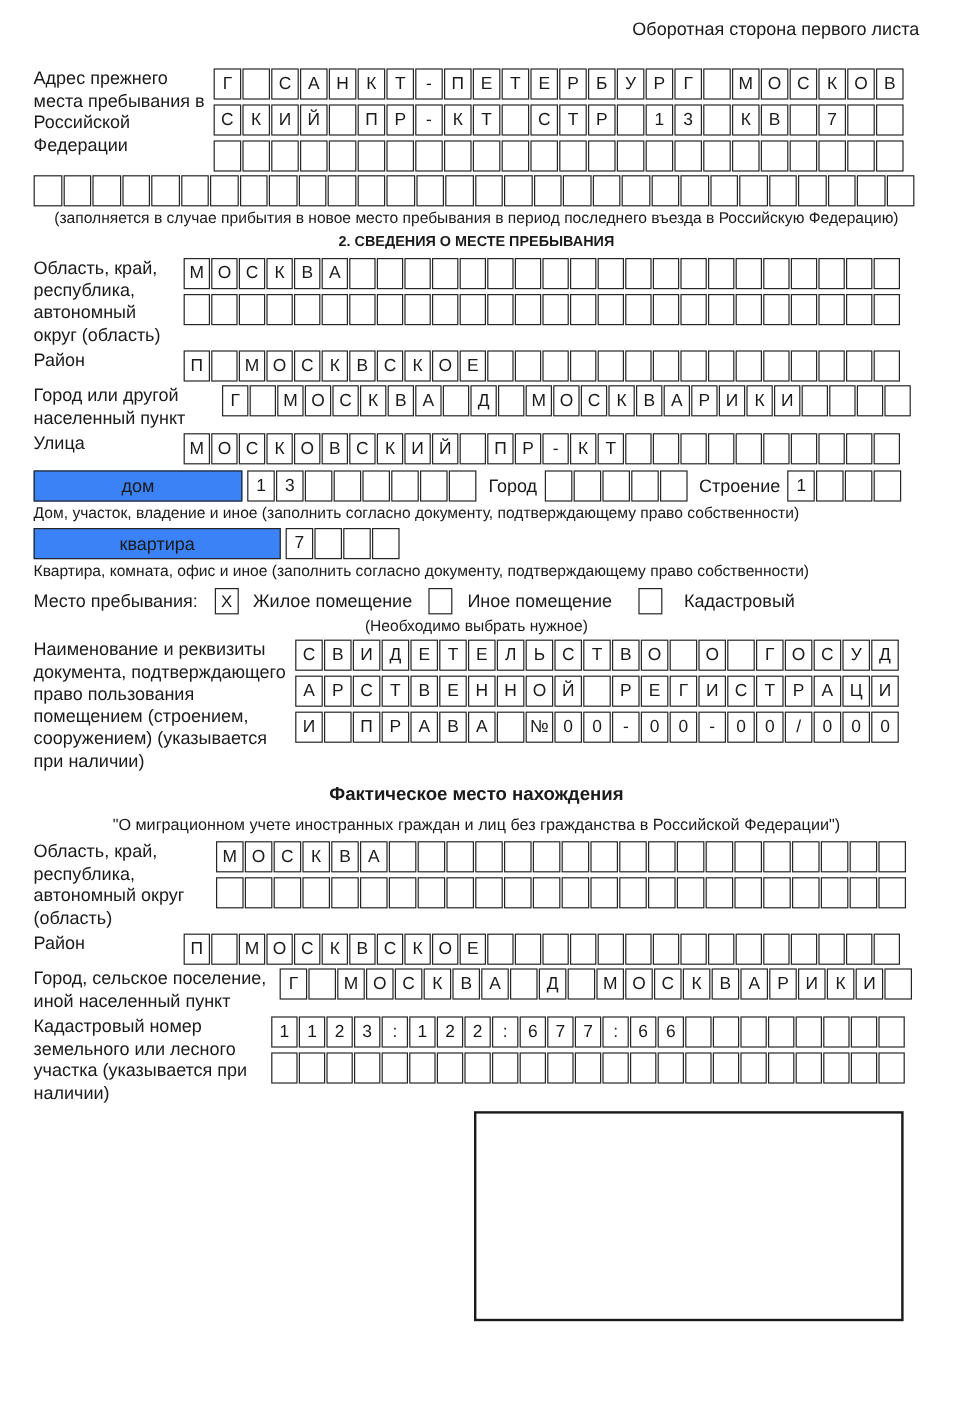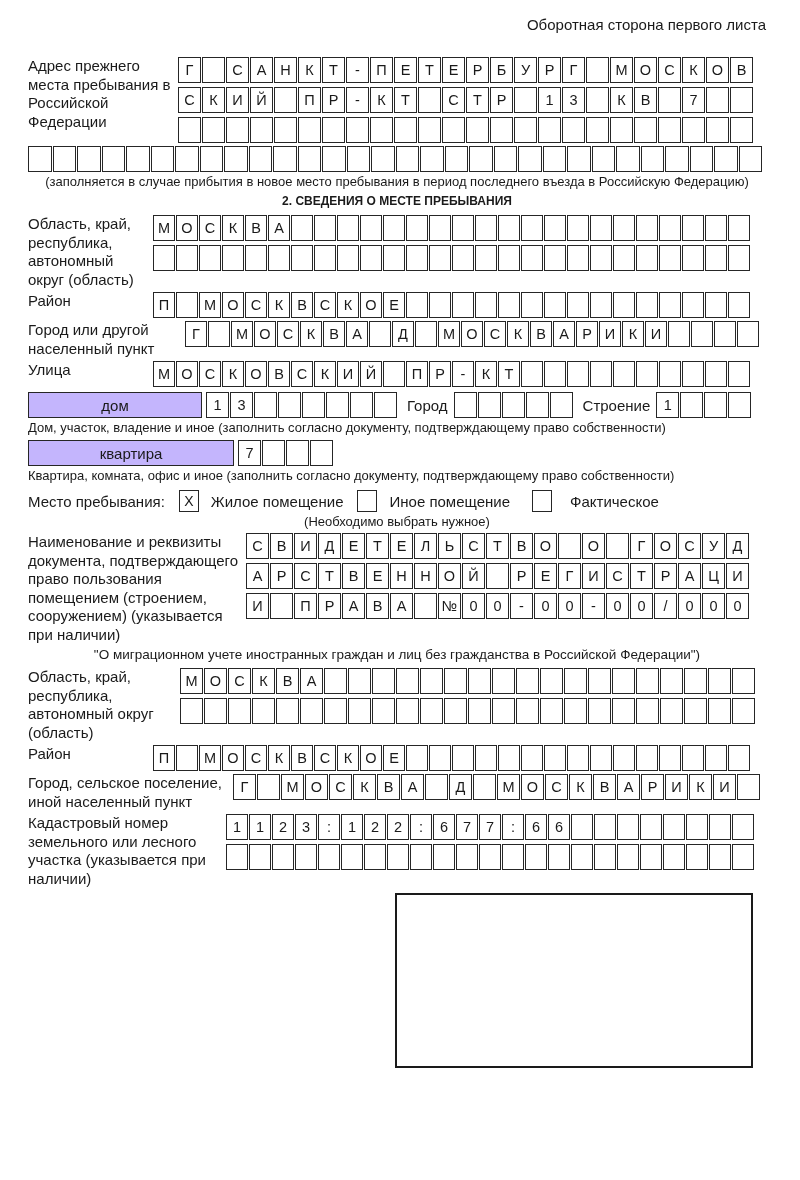--- a/index.html
+++ b/index.html
@@ -27,21 +27,21 @@
   .g30 .cell{width:23.5px;}
   .fullrow{margin:1px 0 2px;}
   .note{font-size:13px;text-align:center;margin:2px 0 4px;}
   .note-left{font-size:13px;text-align:left;margin:1px 0 4px;}
   .h2{font-size:12px;font-weight:bold;text-align:center;margin:5px 0 7px;}
   .h3{font-size:15.5px;font-weight:bold;text-align:center;margin:10px 0 8px;}
   .houserow{display:flex;align-items:center;margin:5px 0 2px;}
   .bigbox{
     box-sizing:border-box;border:1.6px solid #262626;height:26px;
     display:flex;align-items:center;justify-content:center;
-    font-size:15px;flex-shrink:0;background:#c4b5fd;
+    font-size:15px;flex-shrink:0;background:#3b82f6;
   }
   .bb-dom{width:174px;margin-right:4px;}
   .bb-kv{width:206px;margin-right:4px;}
   .ilbl{font-size:15px;margin:0 6px 0 10px;white-space:nowrap;}
   .stayrow{display:flex;align-items:center;font-size:15px;margin:7px 0 1px;white-space:nowrap;}
   .cbox{
     box-sizing:border-box;border:1.6px solid #262626;width:20px;height:22px;
     margin:0 12px 0 14px;display:inline-flex;align-items:center;justify-content:center;
     font-size:14px;flex-shrink:0;
   }
@@ -376,21 +376,21 @@
   </div>
   <div class="note-left">Квартира, комната, офис и иное (заполнить согласно документу, подтверждающему право собственности)</div>
 
   <div class="stayrow">
     <span>Место пребывания:</span>
     <span class="cbox">X</span>
     <span class="opt">Жилое помещение</span>
     <span class="cbox"></span>
     <span class="opt">Иное помещение</span>
     <span class="cbox last"></span>
-    <span class="opt">Фактическое</span>
+    <span class="opt">Кадастровый</span>
   </div>
   <div class="note">(Необходимо выбрать нужное)</div>
 
   <div class="block docblock">
     <div class="lbl w218">Наименование и реквизиты документа, подтверждающего право пользования помещением (строением, сооружением) (указывается при наличии)</div>
     <div class="gcol">
       <div class="cellrow g24">
           <div class="cell">С</div>
           <div class="cell">В</div>
           <div class="cell">И</div>
@@ -455,20 +455,21 @@
           <div class="cell">0</div>
           <div class="cell">0</div>
           <div class="cell">/</div>
           <div class="cell">0</div>
           <div class="cell">0</div>
           <div class="cell">0</div>
         </div>
     </div>
   </div>
 
+  <div class="h3">Фактическое место нахождения</div>
   <div class="centered-note" style="margin-bottom:6px;">"О миграционном учете иностранных граждан и лиц без гражданства в Российской Федерации")</div>
 
   <div class="block">
     <div class="lbl w150">Область, край, республика, автономный округ (область)</div>
     <div class="gcol">
       <div class="cellrow g24">
           <div class="cell">М</div>
           <div class="cell">О</div>
           <div class="cell">С</div>
           <div class="cell">К</div>

